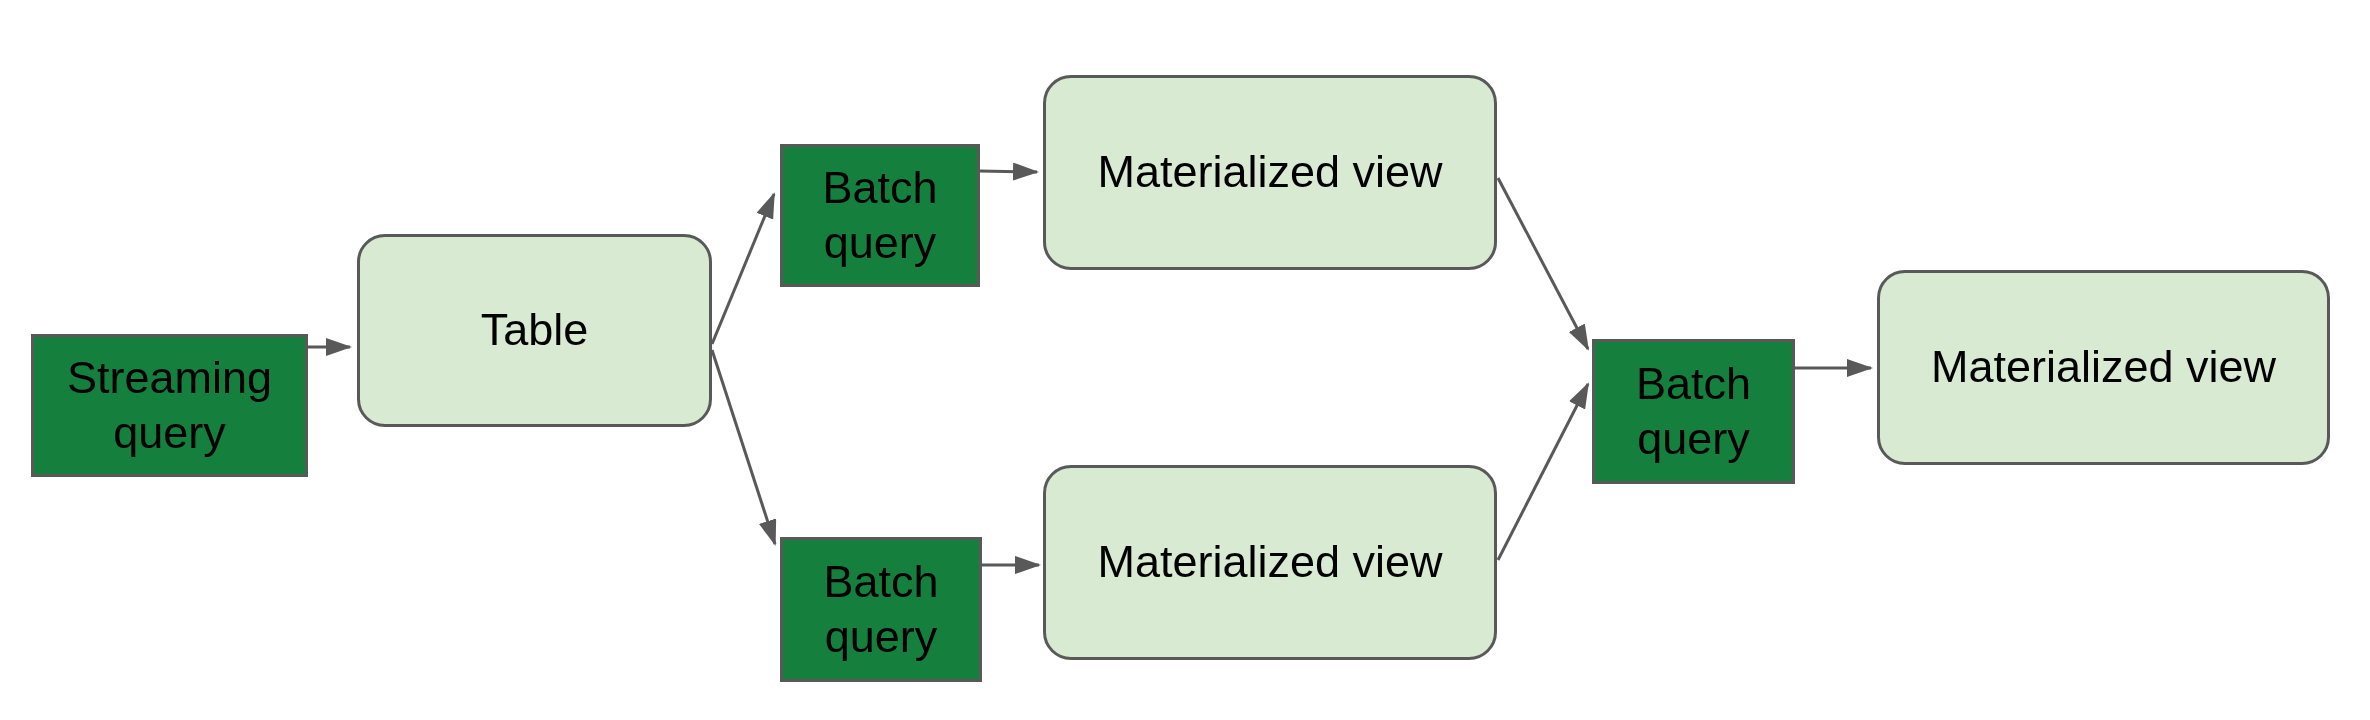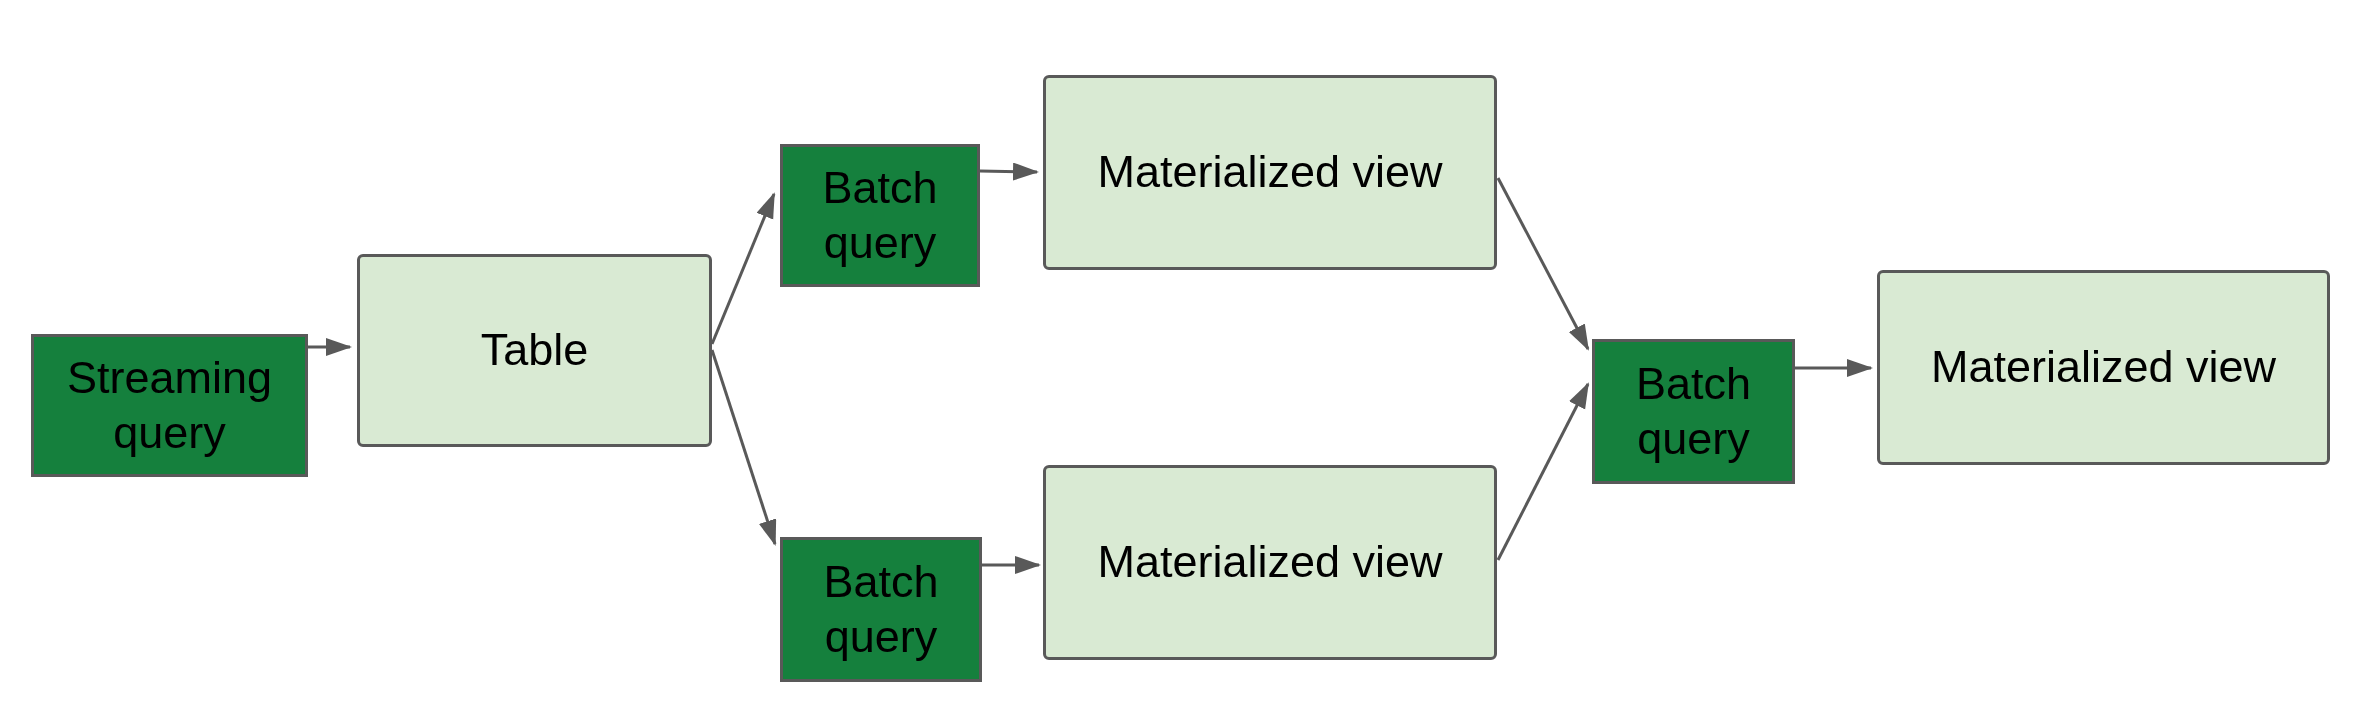--- a/index.html
+++ b/index.html
@@ -35,25 +35,25 @@
     line-height: 1.22;
   }
   .node .lbl { display: block; padding: 0 10px; }
   .query {
     background: #15803d;
     border-radius: 0;
     margin-top: 44px;
   }
   .table {
     background: #d9ead3;
-    border-radius: 6px;
+    border-radius: 28px;
   }
   
   #n-streaming   { left: 31px;   top: 290px; width: 277px; height: 143px; }
-  #n-table       { left: 357px;  top: 254px; width: 355px; height: 193px; }
+  #n-table       { left: 357px;  top: 234px; width: 355px; height: 193px; }
   #n-batch-top   { left: 780px;  top: 100px; width: 200px; height: 143px; }
   #n-mv-top      { left: 1043px; top: 75px;  width: 454px; height: 195px; }
   #n-batch-bot   { left: 780px;  top: 493px; width: 202px; height: 145px; }
   #n-mv-bot      { left: 1043px; top: 465px; width: 454px; height: 195px; }
   #n-batch-right { left: 1592px; top: 295px; width: 203px; height: 145px; }
   #n-mv-right    { left: 1877px; top: 270px; width: 453px; height: 195px; }
 </style>
 </head>
 <body>
 

